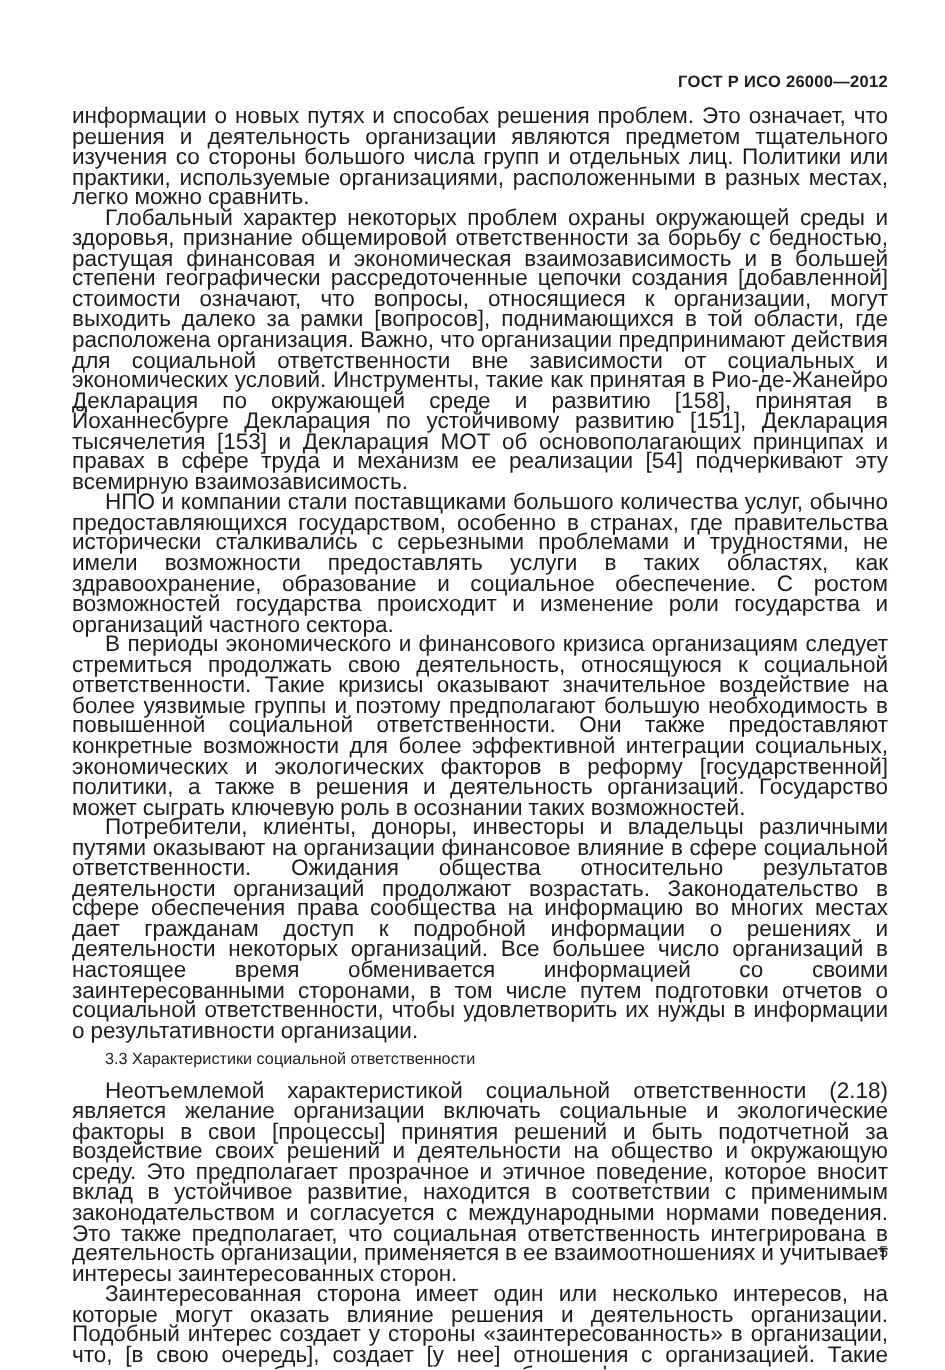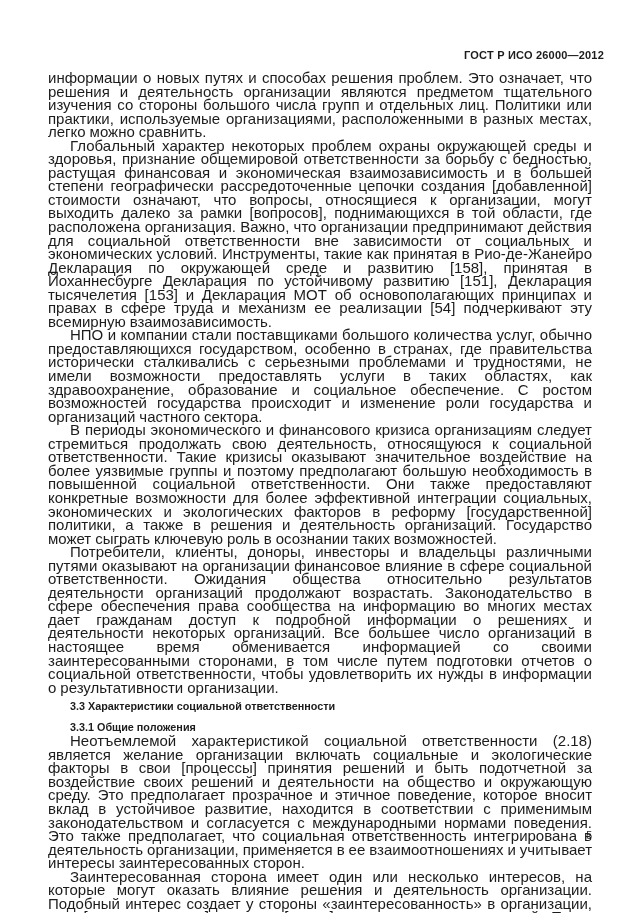--- a/index.html
+++ b/index.html
@@ -13,21 +13,21 @@
     height: 913px;
     background: #ffffff;
     font-family: "Liberation Sans", "DejaVu Sans", sans-serif;
     color: #1c1c1c;
     overflow: hidden;
     box-sizing: border-box;
   }
   .running-header {
     position: absolute;
     top: 49px;
-    left: 60px;
+    left: 48px;
     width: 544px;
     text-align: right;
     font-size: 11px;
     font-weight: bold;
     letter-spacing: 0.2px;
   }
   .body-text {
     position: absolute;
     top: 71px;
     left: 48px;
@@ -41,21 +41,21 @@
     text-indent: 22px;
     word-spacing: -0.2px;
   }
   .para.continuation {
     text-indent: 0;
   }
   .h-section {
     margin: 6px 0 7px 0;
     font-size: 10.8px;
     line-height: 13.55px;
-    font-weight: bold;
+    font-weight: normal;
     text-indent: 22px;
   }
   .h-sub {
     margin: 0;
     font-size: 10.8px;
     line-height: 13.55px;
     font-weight: bold;
     text-indent: 22px;
   }
   .page-number {
@@ -77,21 +77,20 @@
   </div>
 
   <div class="body-text">
     <p class="para continuation">информации о новых путях и способах решения проблем. Это означает, что решения и деятельность организации являются предметом тщательного изучения со стороны большого числа групп и отдельных лиц. Политики или практики, используемые организациями, расположенными в разных местах, легко можно сравнить.</p>
     <p class="para">Глобальный характер некоторых проблем охраны окружающей среды и здоровья, признание общемировой ответственности за борьбу с бедностью, растущая финансовая и экономическая взаимозависимость и в большей степени географически рассредоточенные цепочки создания [добавленной] стоимости означают, что вопросы, относящиеся к организации, могут выходить далеко за рамки [вопросов], поднимающихся в той области, где расположена организация. Важно, что организации предпринимают действия для социальной ответственности вне зависимости от социальных и экономических условий. Инструменты, такие как принятая в Рио-де-Жанейро Декларация по окружающей среде и развитию [158], принятая в Йоханнесбурге Декларация по устойчивому развитию [151], Декларация тысячелетия [153] и Декларация МОТ об основополагающих принципах и правах в сфере труда и механизм ее реализации [54] подчеркивают эту всемирную взаимозависимость.</p>
     <p class="para">НПО и компании стали поставщиками большого количества услуг, обычно предоставляющихся государством, особенно в странах, где правительства исторически сталкивались с серьезными проблемами и трудностями, не имели возможности предоставлять услуги в таких областях, как здравоохранение, образование и социальное обеспечение. С ростом возможностей государства происходит и изменение роли государства и организаций частного сектора.</p>
     <p class="para">В периоды экономического и финансового кризиса организациям следует стремиться продолжать свою деятельность, относящуюся к социальной ответственности. Такие кризисы оказывают значительное воздействие на более уязвимые группы и поэтому предполагают большую необходимость в повышенной социальной ответственности. Они также предоставляют конкретные возможности для более эффективной интеграции социальных, экономических и экологических факторов в реформу [государственной] политики, а также в решения и деятельность организаций. Государство может сыграть ключевую роль в осознании таких возможностей.</p>
     <p class="para">Потребители, клиенты, доноры, инвесторы и владельцы различными путями оказывают на организации финансовое влияние в сфере социальной ответственности. Ожидания общества относительно результатов деятельности организаций продолжают возрастать. Законодательство в сфере обеспечения права сообщества на информацию во многих местах дает гражданам доступ к подробной информации о решениях и деятельности некоторых организаций. Все большее число организаций в настоящее время обменивается информацией со своими заинтересованными сторонами, в том числе путем подготовки отчетов о социальной ответственности, чтобы удовлетворить их нужды в информации о результативности организации.</p>
 
     <p class="h-section">3.3 Характеристики социальной ответственности</p>
-    <p class="h-sub">3.3.1 Общие положения</p>
 
     <p class="para">Неотъемлемой характеристикой социальной ответственности (2.18) является желание организации включать социальные и экологические факторы в свои [процессы] принятия решений и быть подотчетной за воздействие своих решений и деятельности на общество и окружающую среду. Это предполагает прозрачное и этичное поведение, которое вносит вклад в устойчивое развитие, находится в соответствии с применимым законодательством и согласуется с международными нормами поведения. Это также предполагает, что социальная ответственность интегрирована в деятельность организации, применяется в ее взаимоотношениях и учитывает интересы заинтересованных сторон.</p>
     <p class="para">Заинтересованная сторона имеет один или несколько интересов, на которые могут оказать влияние решения и деятельность организации. Подобный интерес создает у стороны «заинтересованность» в организации, что, [в свою очередь], создает [у нее] отношения с организацией. Такие отношения не обязательно должны быть формальными или даже признаваться самой заинтересованной стороной или организацией. Заинтересованные стороны (stakeholders) могут именоваться как «заинтересованные лица» (interested parties). Определяя, какие интересы заинтересованных сторон признавать, организации следует принимать во внимание законность таких интересов и их согласованность с международными нормами поведения.</p>
   </div>
 
   <div class="page-number">5</div>
 
 </div>
 
 </body></html>

